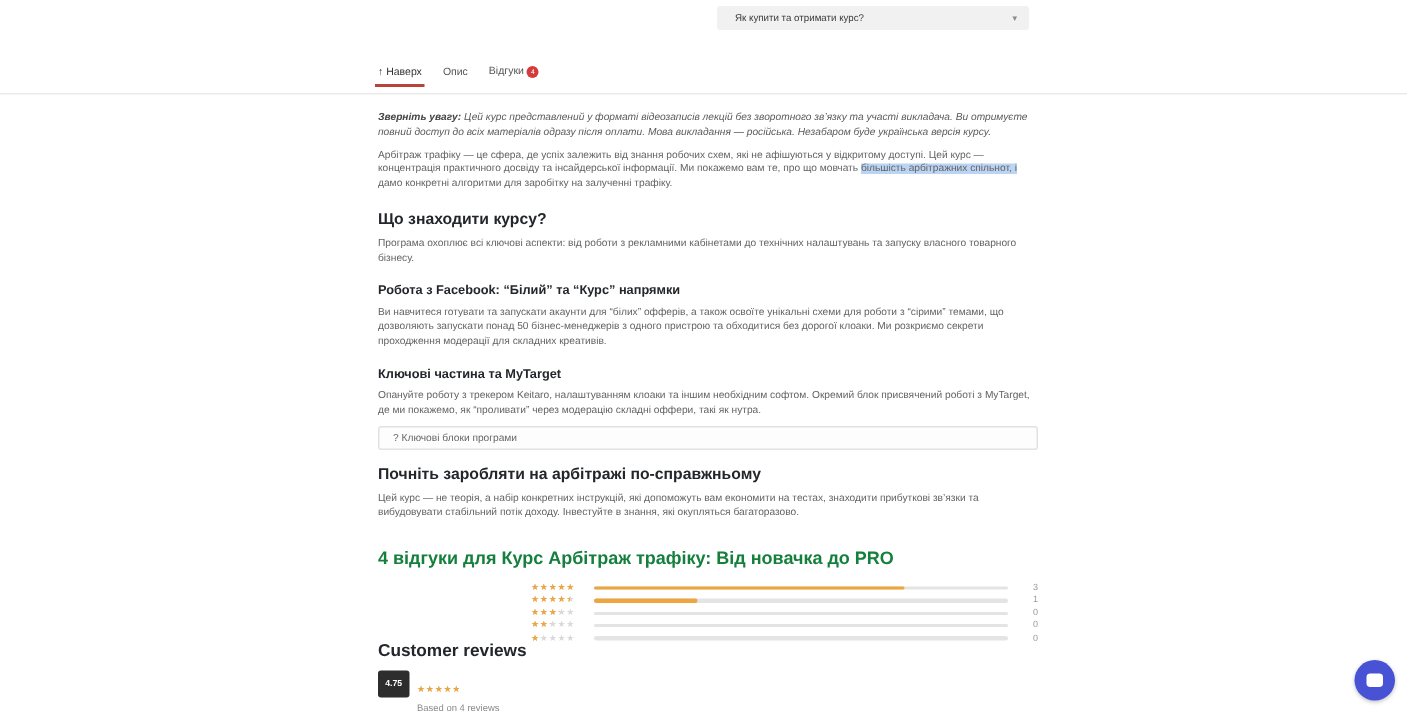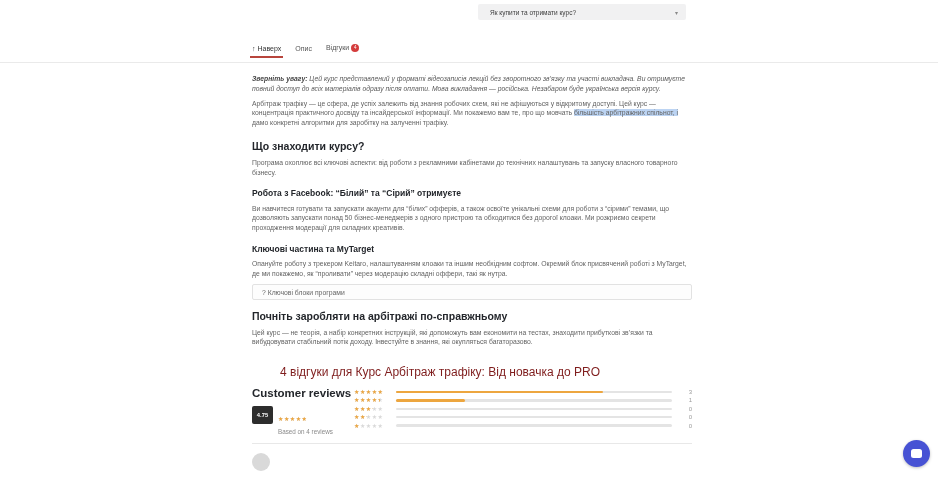--- a/index.html
+++ b/index.html
@@ -33,25 +33,25 @@
 
   h2.sec { margin-top:13px; font-size:10.5px; line-height:12px; color:#23262b; font-weight:bold; }
   h3.sec { font-size:8.5px; line-height:10px; color:#23262b; font-weight:bold; }
   p.body { margin-top:6px; font-size:6.8px; line-height:9.4px; color:#636363; }
   .hl { background:#bcd4f3; }
 
   .accordion { margin-top:6px; border:1px solid #e2e2e2; background:#fdfdfd; border-radius:2px;
     height:16px; display:flex; align-items:center; padding:0 9px; cursor:pointer; }
   .accordion span { font-size:6.8px; color:#666; }
 
-  .reviews-title { margin-top:18px; font-size:12px; line-height:14px; color:#7f1d1d; font-weight:normal;margin-left:28px; }
+  .reviews-title { margin-top:18px; font-size:12px; line-height:14px; color:#15803d; font-weight:bold; }
 
   
   .summary { margin-top:8px; display:flex; }
-  .summary-left { width:102px; flex:0 0 102px; }
+  .summary-left { width:102px; flex:0 0 102px;margin-top:41px; }
   .cr-title { font-size:11.5px; font-weight:bold; color:#23262b; line-height:13px; white-space:nowrap; }
   .cr-row { display:flex; margin-top:6px; align-items:flex-start; }
   .avg-badge { width:21px; height:18px; background:#2d2d2d; color:#fff; font-size:5.8px;
     font-weight:bold; display:flex; align-items:center; justify-content:center; border-radius:2px; }
   .cr-meta { margin-left:5px; padding-top:1px; }
   .based { font-size:6.3px; color:#8a8a8a; margin-top:3px; }
 
   .summary-right { flex:1; padding-top:1px; }
   .dist-row { display:flex; align-items:center; height:8.4px; }
   .row-stars { width:32px; flex:0 0 32px; }
@@ -97,21 +97,21 @@
 
 <div class="content">
 
   <p class="notice"><b>Зверніть увагу:</b><span> Цей курс представлений у форматі відеозаписів лекцій без зворотного зв’язку та участі викладача. Ви отримуєте повний доступ до всіх матеріалів одразу після оплати. Мова викладання — російська. Незабаром буде українська версія курсу.</span></p>
 
   <p class="body"><span>Арбітраж трафіку — це сфера, де успіх залежить від знання робочих схем, які не афішуються у відкритому доступі. Цей курс — концентрація практичного досвіду та інсайдерської інформації. Ми покажемо вам те, про що мовчать </span><span class="hl">більшість арбітражних спільнот, і</span><span> дамо конкретні алгоритми для заробітку на залученні трафіку.</span></p>
 
   <h2 class="sec">Що знаходити курсу?</h2>
   <p class="body">Програма охоплює всі ключові аспекти: від роботи з рекламними кабінетами до технічних налаштувань та запуску власного товарного бізнесу.</p>
 
-  <h3 class="sec" style="margin-top:11px;">Робота з Facebook: “Білий” та “Сірий” отримуєте</h3>
+  <h3 class="sec" style="margin-top:11px;">Робота з Facebook: “Білий” та “Курс” напрямки</h3>
   <p class="body">Ви навчитеся готувати та запускати акаунти для “білих” офферів, а також освоїте унікальні схеми для роботи з “сірими” темами, що дозволяють запускати понад 50 бізнес-менеджерів з одного пристрою та обходитися без дорогої клоаки. Ми розкриємо секрети проходження модерації для складних креативів.</p>
 
   <h3 class="sec" style="margin-top:12px;">Ключові частина та MyTarget</h3>
   <p class="body" style="margin-top:5px;">Опануйте роботу з трекером Keitaro, налаштуванням клоаки та іншим необхідним софтом. Окремий блок присвячений роботі з MyTarget, де ми покажемо, як “проливати” через модерацію складні оффери, такі як нутра.</p>
 
   <div class="accordion">
     <span>? Ключові блоки програми</span>
   </div>
 
   <h2 class="sec" style="margin-top:10px;">Почніть заробляти на арбітражі по-справжньому</h2>

